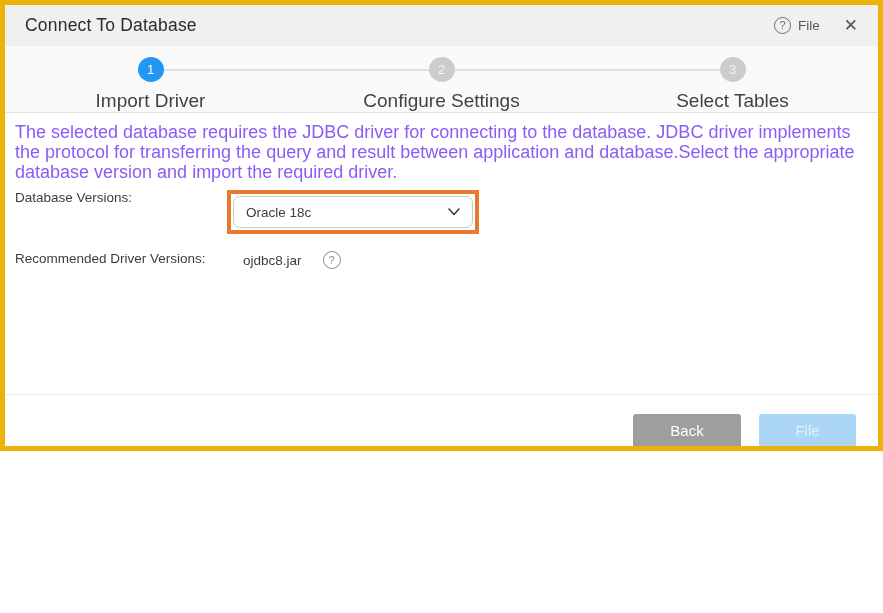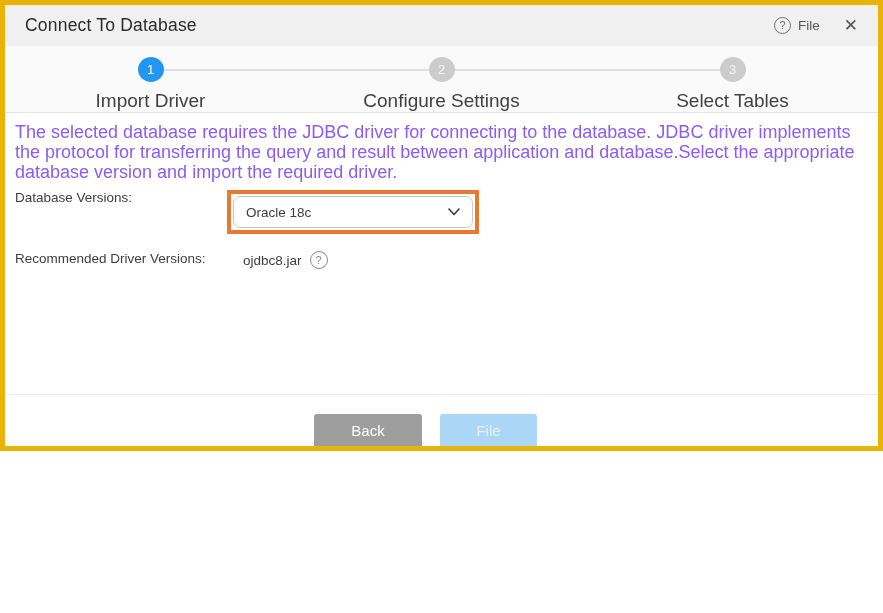--- a/index.html
+++ b/index.html
@@ -94,21 +94,21 @@
     border: 1px solid #c9c9c9; border-radius: 7px;
     background: #ffffff;
     display: flex; align-items: center;
     padding: 0 12px;
     cursor: pointer;
   }
   .select-value { flex: 1; font-size: 13.5px; color: #3d3d3d; }
   .chevron { width: 12px; height: 8px; }
 
   .row-recdriver { margin-top: 17px; }
-  .rec-value-group { display: flex; align-items: center; gap: 8px; margin-left: 16px; }
+  .rec-value-group { display: flex; align-items: center; gap: 21px; margin-left: 16px; }
   .rec-value { font-size: 13.5px; color: #3d3d3d; }
   .qcircle-sm {
     width: 18px; height: 18px; border-radius: 50%;
     border: 1.5px solid #8a8a8a; color: #8a8a8a;
     display: inline-flex; align-items: center; justify-content: center;
     font-size: 11px; line-height: 1;
     cursor: pointer;
   }
 
   .row-driverjar { margin-top: 14px; }
@@ -130,22 +130,22 @@
     cursor: default;
   }
 
   
   .footer {
     position: absolute;
     left: 0; right: 0; bottom: 0;
     height: 52px;
     background: #ffffff;
     border-top: 1px solid #ececec;
-    display: flex; justify-content: center; align-items: flex-end;
-    padding-right: 32px;
+    display: flex; justify-content: flex-end; align-items: flex-end;
+    padding-right: 22px;
   }
   .btn-back {
     width: 108px; height: 32px;
     background: #9e9e9e; color: #ffffff;
     font-size: 15px;
     border-radius: 3px 3px 0 0;
   }
   .btn-next {
     margin-left: 18px;
     width: 97px; height: 32px;

